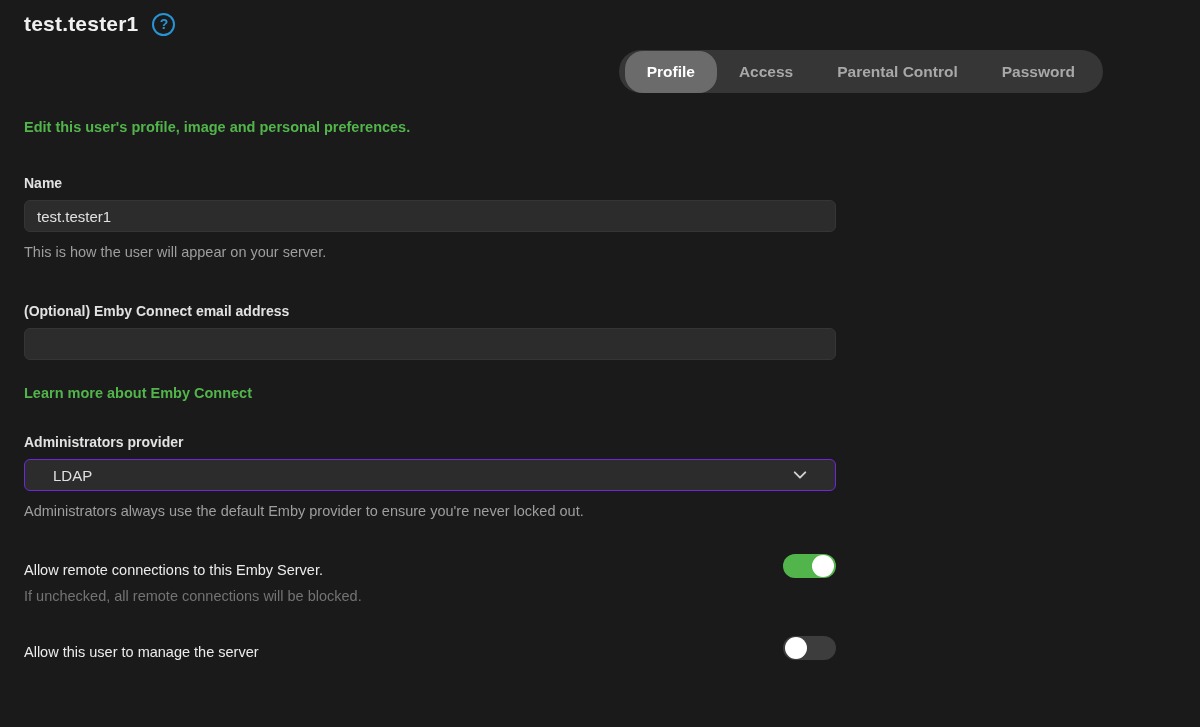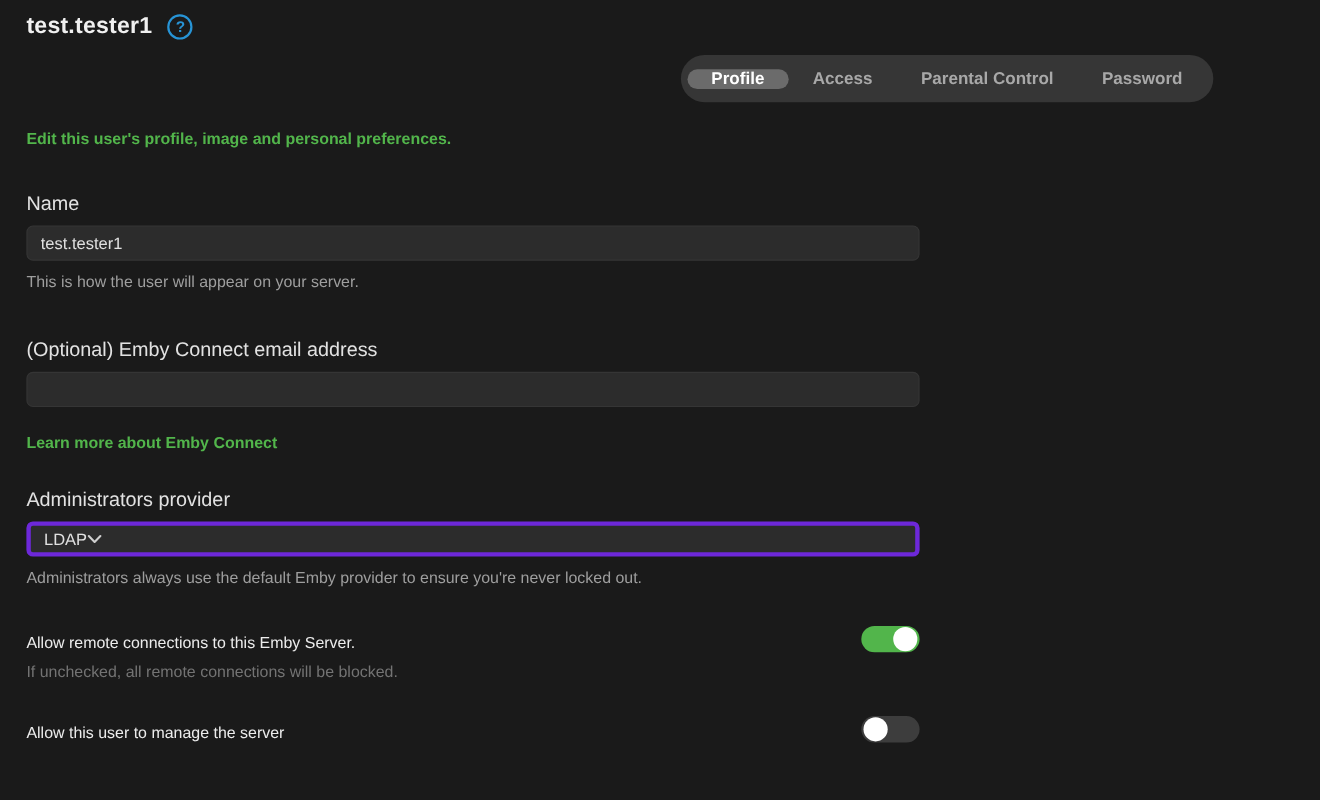--- a/index.html
+++ b/index.html
@@ -25,46 +25,46 @@
 
   
   .tabs-row { display: flex; justify-content: flex-end; margin-top: 14px; padding-right: 73px; }
   .tabs {
     display: flex; align-items: center;
     background: #363636; border-radius: 22px; height: 43px;
     padding: 0 6px;
   }
   .tab {
     color: #a8a8a8; font-weight: bold; font-size: 15.5px;
-    padding: 0 22px; height: 18px; display: flex; align-items: center;
+    padding: 0 22px; height: 42px; display: flex; align-items: center;
     border-radius: 18px; cursor: pointer; white-space: nowrap;
   }
   .tab.active { background: #6b6b6b; color: #ffffff; }
 
   
   .form-col { width: 812px; margin-top: 26px; }
   .intro-text { color: #52b54b; font-weight: bold; font-size: 14.5px; margin-top: 16px; }
 
   .field { margin-top: 40px; }
-  .field-label { color: #e2e2e2; font-size: 18px; margin-bottom: 9px; display: block; }
+  .field-label { color: #e2e2e2; font-size: 14px; margin-bottom: 9px; display: block; font-weight: bold; }
   .text-input {
     width: 100%; height: 32px;
     background: #2c2c2c; border: 1px solid #353535; border-radius: 6px;
     color: #e0e0e0; font-size: 15px; font-family: "Liberation Sans", sans-serif;
     padding: 0 12px; outline: none; display: block;
   }
   .field-help { color: #9e9e9e; font-size: 14.5px; margin-top: 9px; line-height: 22px; }
 
   .link { color: #52b54b; font-weight: bold; font-size: 14.5px; text-decoration: none; display: inline-block; margin-top: 25px; cursor: pointer; }
 
   .select-box {
     width: 100%; height: 32px;
-    background: #2c2c2c; border: 4px solid #6d28d9; border-radius: 6px;
-    display: flex; align-items: center; 
-    padding: 0 12px; cursor: pointer;
+    background: #2c2c2c; border: 1px solid #6d28d9; border-radius: 6px;
+    display: flex; align-items: center; justify-content: space-between;
+    padding: 0 28px; cursor: pointer;
   }
   .select-value { color: #e0e0e0; font-size: 15px; }
   .chevron-down { width: 14px; height: 14px; color: #cfcfcf; display: flex; }
 
   
   .toggle-row { display: flex; align-items: flex-end; justify-content: space-between; }
   .toggle-row.first { margin-top: 32px; }
   .toggle-row.second { margin-top: 32px; }
   .toggle-label { color: #ececec; font-size: 14.5px; }
   .toggle {

